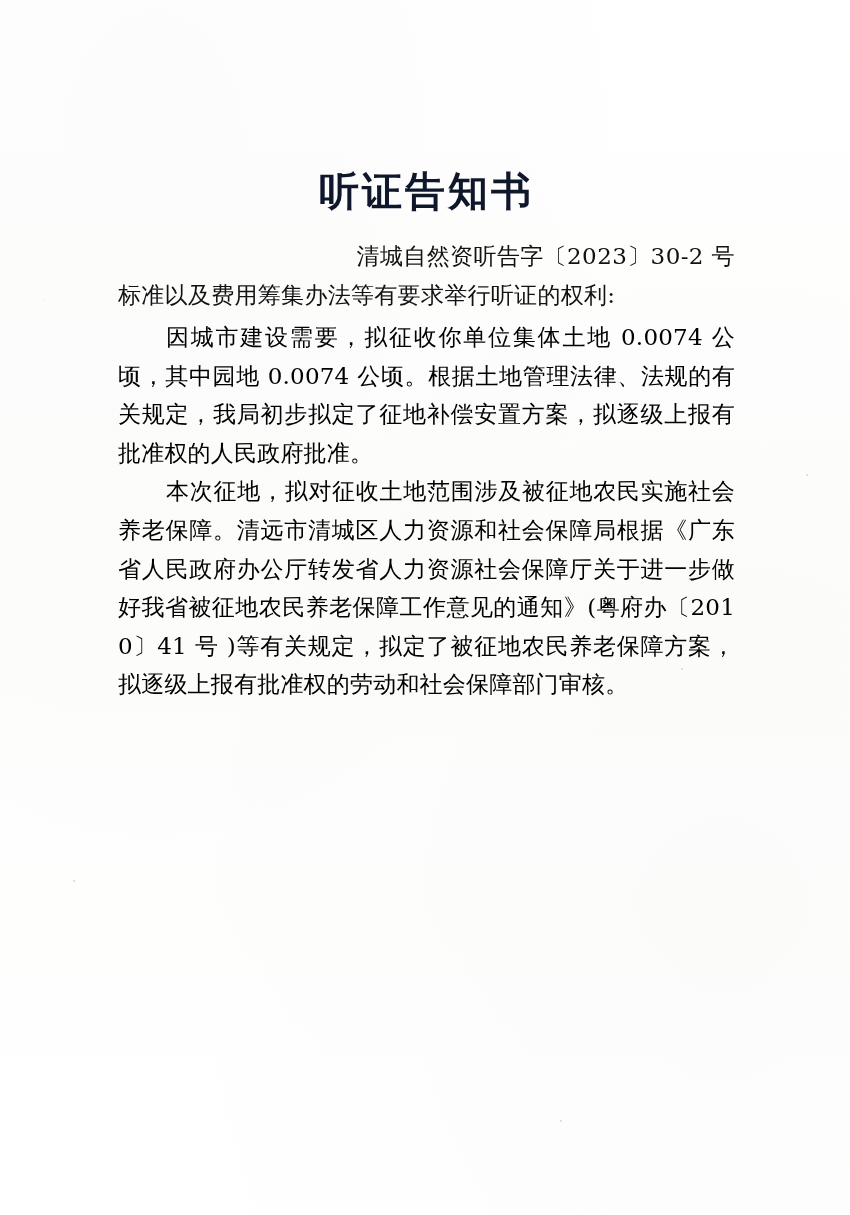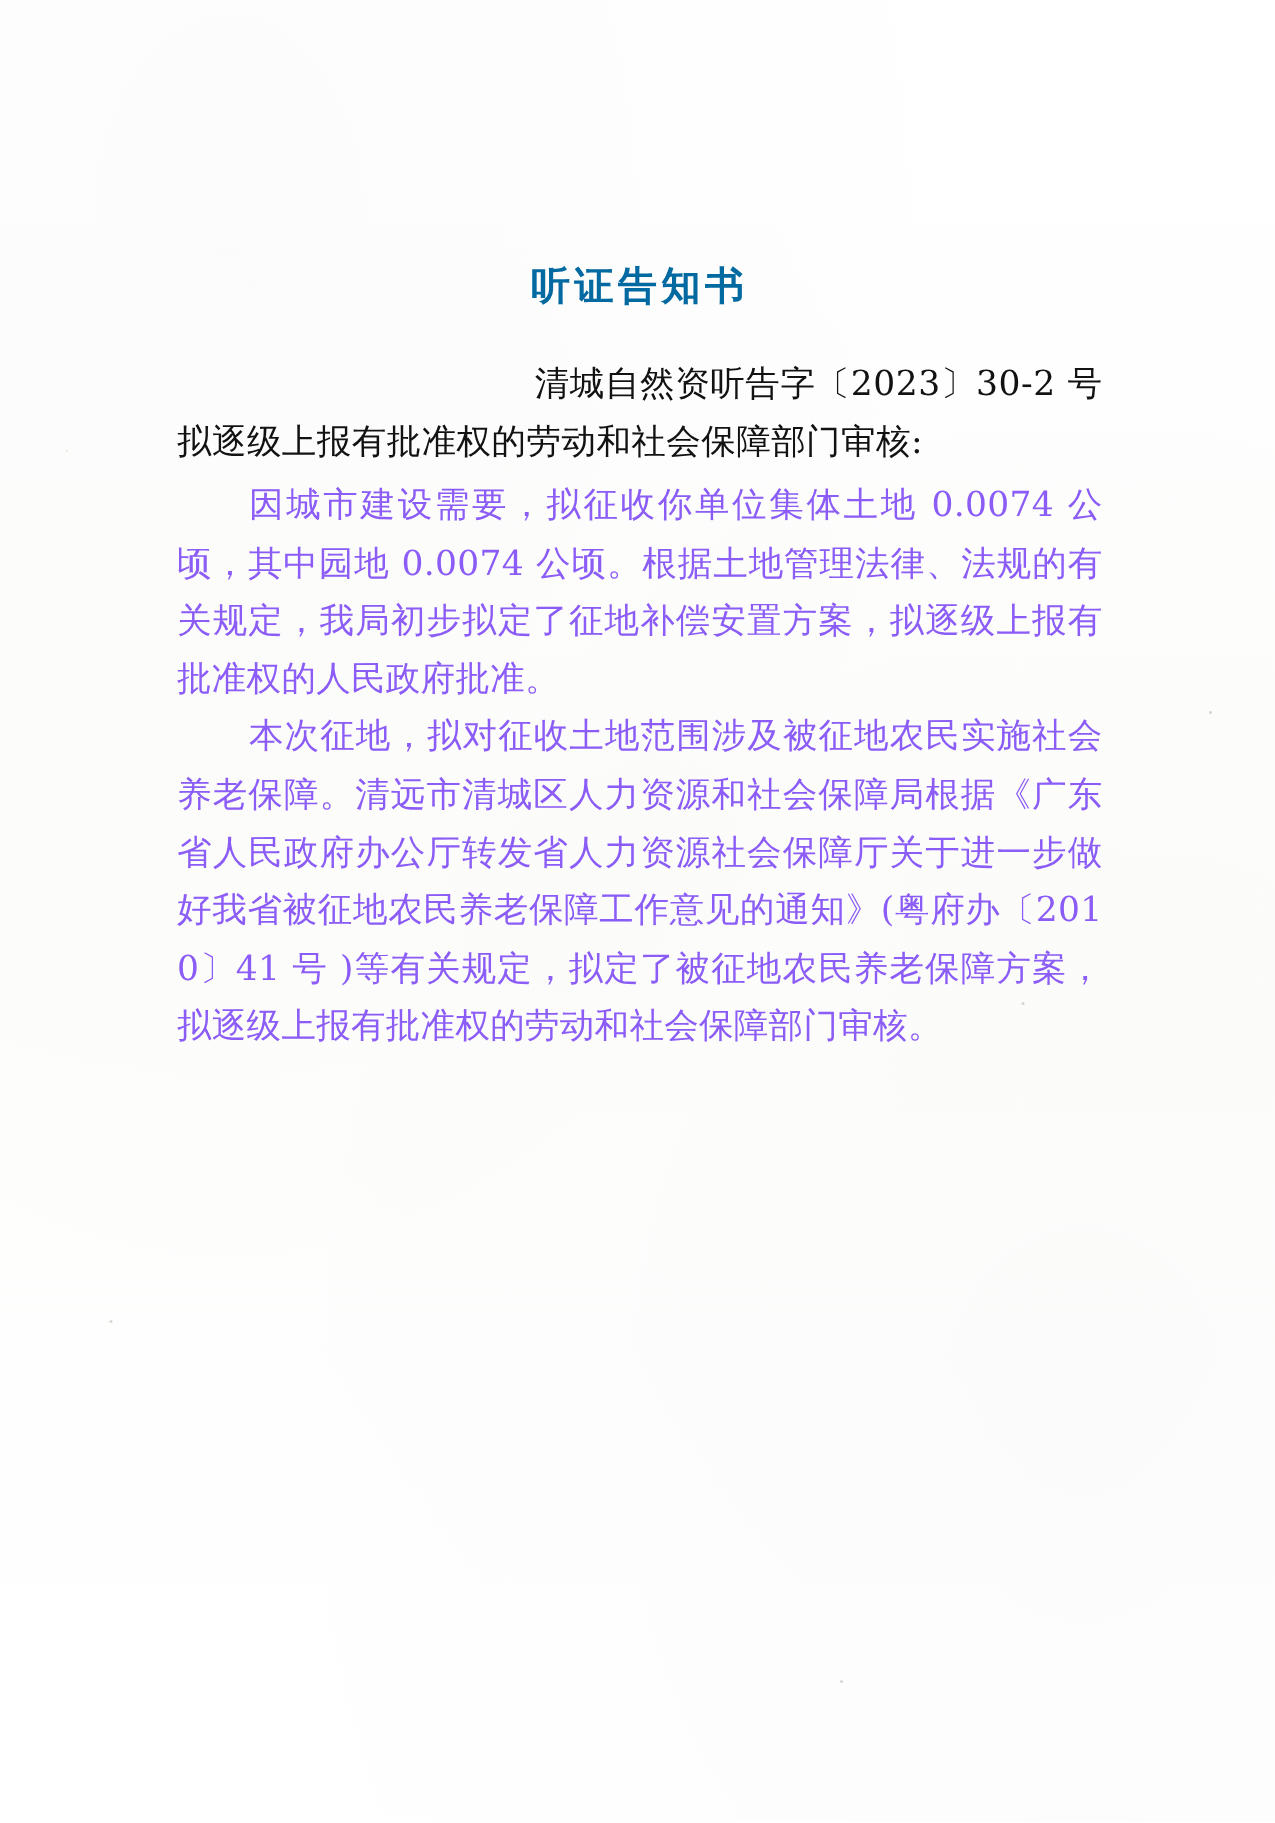--- a/index.html
+++ b/index.html
@@ -49,25 +49,25 @@
     width: 617px;
   }
 
   .doc-title {
     position: absolute;
     left: 0;
     top: 172px;
     width: 617px;
     text-align: center;
     font-family: "DejaVu Sans", "Liberation Sans", sans-serif;
-    font-size: 26px;
+    font-size: 40px;
     line-height: 38px;
     font-weight: 700;
     letter-spacing: 3px;
-    color: #0369a1;
+    color: #0f172a;
   }
 
   .doc-number {
     position: absolute;
     left: 0;
     top: 240px;
     width: 617px;
     text-align: right;
     font-size: 23px;
     line-height: 32px;
@@ -95,21 +95,21 @@
   }
 
   p.para {
     margin: 0 0 0 0;
     font-size: 23px;
     line-height: 38.6px;
     text-align: justify;
     text-align-last: left;
     text-indent: 48px;
     letter-spacing: 0.2px;
-    color: #8b5cf6;
+    color: #000000;
     word-break: break-all;
   }
 
   p.para + p.para {
     margin-top: 0;
   }
 </style>
 </head>
 <body>
 
@@ -121,21 +121,21 @@
   <span class="speck" style="left:806px; top:474px;  width:2px; height:2px;"></span>
   <span class="speck" style="left:681px; top:668px;  width:2px; height:2px;"></span>
   <span class="speck" style="left:44px;  top:300px;  width:1px; height:1px;"></span>
 
   <div class="content">
 
     <div class="doc-title">听证告知书</div>
 
     <div class="doc-number">清城自然资听告字〔2023〕30-2 号</div>
 
-    <div class="addressee">拟逐级上报有批准权的劳动和社会保障部门审核:</div>
+    <div class="addressee">标准以及费用筹集办法等有要求举行听证的权利:</div>
 
     <div class="body-block">
       <p class="para">因城市建设需要，拟征收你单位集体土地 0.0074 公顷，其中园地 0.0074 公顷。根据土地管理法律、法规的有关规定，我局初步拟定了征地补偿安置方案，拟逐级上报有批准权的人民政府批准。</p>
       <p class="para">本次征地，拟对征收土地范围涉及被征地农民实施社会养老保障。清远市清城区人力资源和社会保障局根据《广东省人民政府办公厅转发省人力资源社会保障厅关于进一步做好我省被征地农民养老保障工作意见的通知》(粤府办〔2010〕41 号 )等有关规定，拟定了被征地农民养老保障方案，拟逐级上报有批准权的劳动和社会保障部门审核。</p>
     </div>
 
   </div>
 </div>
 
 </body></html>

